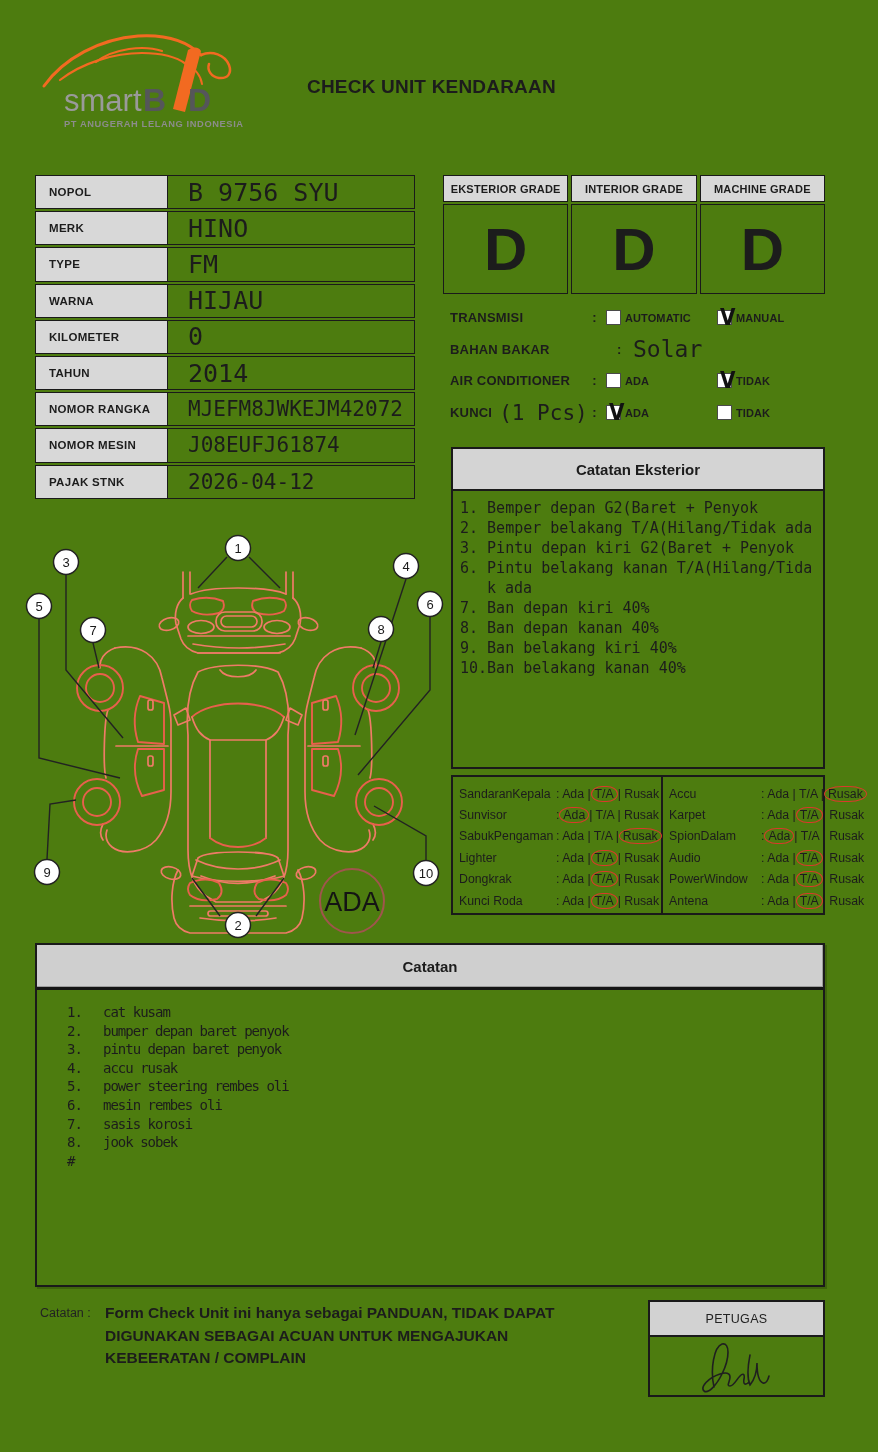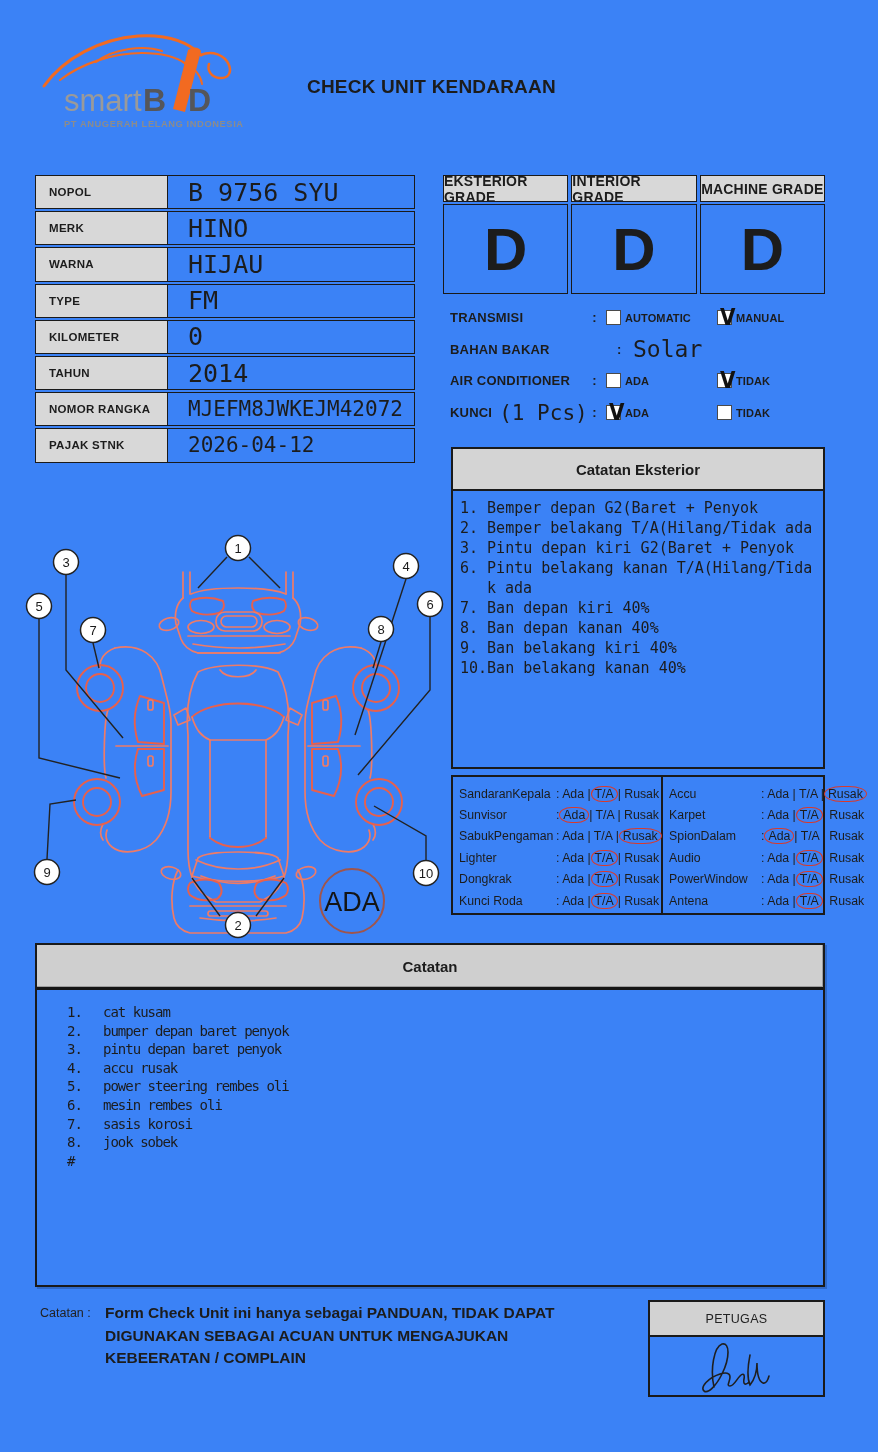--- a/index.html
+++ b/index.html
@@ -1,36 +1,36 @@
 <!DOCTYPE html>
 <html><head>
 <meta charset="utf-8">
 <style>
   html,body{margin:0;padding:0;background:#fff;}
-  .page{position:relative;width:878px;height:1452px;background:#3b82f6;overflow:hidden;
+  .page{position:relative;width:878px;height:1452px;background:#4d7c0f;overflow:hidden;
         font-family:"Liberation Sans",sans-serif;color:#1c1c1c;}
 
   
   #logo-svg{position:absolute;left:38px;top:20px;}
   .title{position:absolute;left:307px;top:76px;font-size:19px;font-weight:bold;letter-spacing:.2px;}
 
   
   .info-table{position:absolute;left:35px;top:175px;width:380px;display:flex;flex-direction:column;gap:2px;}
   .info-row{display:flex;height:34.2px;}
   .info-label{width:118px;background:#d8d8d8;border:1.5px solid #1a1a1a;display:flex;align-items:center;
               padding-left:13px;font-size:11.5px;font-weight:bold;letter-spacing:.3px;}
   .info-value{flex:1;border:1.5px solid #1a1a1a;border-left:none;display:flex;align-items:center;
               padding-left:20px;font-family:"DejaVu Sans Mono",monospace;font-size:25px;white-space:pre;}
   .info-row.small .info-value{font-size:21px;}
 
   
   .grade-table{position:absolute;left:443px;top:175px;width:382px;display:flex;gap:3px;}
   .grade-col{flex:1;display:flex;flex-direction:column;gap:2px;}
   .grade-header{height:25px;background:#d8d8d8;border:1.5px solid #1a1a1a;display:flex;align-items:center;
-                justify-content:center;font-size:14px;font-weight:bold;letter-spacing:.2px;}
+                justify-content:center;font-size:11px;font-weight:bold;letter-spacing:.2px;}
   .grade-value{height:88px;border:1.5px solid #1a1a1a;display:flex;align-items:center;justify-content:center;
                font-size:60px;font-weight:bold;}
 
   
   .spec-section{position:absolute;left:450px;top:302px;width:378px;}
   .spec-row{display:flex;align-items:center;height:31.6px;}
   .spec-label-wrap{width:167px;display:flex;align-items:center;gap:7px;}
   .spec-label{font-size:13px;font-weight:bold;letter-spacing:.2px;text-align:right;}
   .spec-label-suffix{font-family:"DejaVu Sans Mono",monospace;font-size:21px;font-weight:normal;white-space:pre;}
   .spec-colon{width:16px;font-size:13px;font-weight:bold;}
@@ -114,38 +114,42 @@
   <div class="info-table">
       <div class="info-row">
         <div class="info-label">NOPOL</div>
         <div class="info-value">B 9756 SYU</div>
       </div>
       <div class="info-row">
         <div class="info-label">MERK</div>
         <div class="info-value">HINO</div>
       </div>
       <div class="info-row">
+        <div class="info-label">TYPE</div>
+        <div class="info-value">FM</div>
+      </div>
+      <div class="info-row">
         <div class="info-label">WARNA</div>
         <div class="info-value">HIJAU</div>
-      </div>
-      <div class="info-row">
-        <div class="info-label">TYPE</div>
-        <div class="info-value">FM</div>
       </div>
       <div class="info-row">
         <div class="info-label">KILOMETER</div>
         <div class="info-value">0</div>
       </div>
       <div class="info-row">
         <div class="info-label">TAHUN</div>
         <div class="info-value">2014</div>
       </div>
       <div class="info-row small">
         <div class="info-label">NOMOR RANGKA</div>
         <div class="info-value">MJEFM8JWKEJM42072</div>
+      </div>
+      <div class="info-row small">
+        <div class="info-label">NOMOR MESIN</div>
+        <div class="info-value">J08EUFJ61874</div>
       </div>
       <div class="info-row small">
         <div class="info-label">PAJAK STNK</div>
         <div class="info-value">2026-04-12</div>
       </div>
     </div>
 
   <div class="grade-table">
       <div class="grade-col">
         <div class="grade-header">EKSTERIOR GRADE</div>

